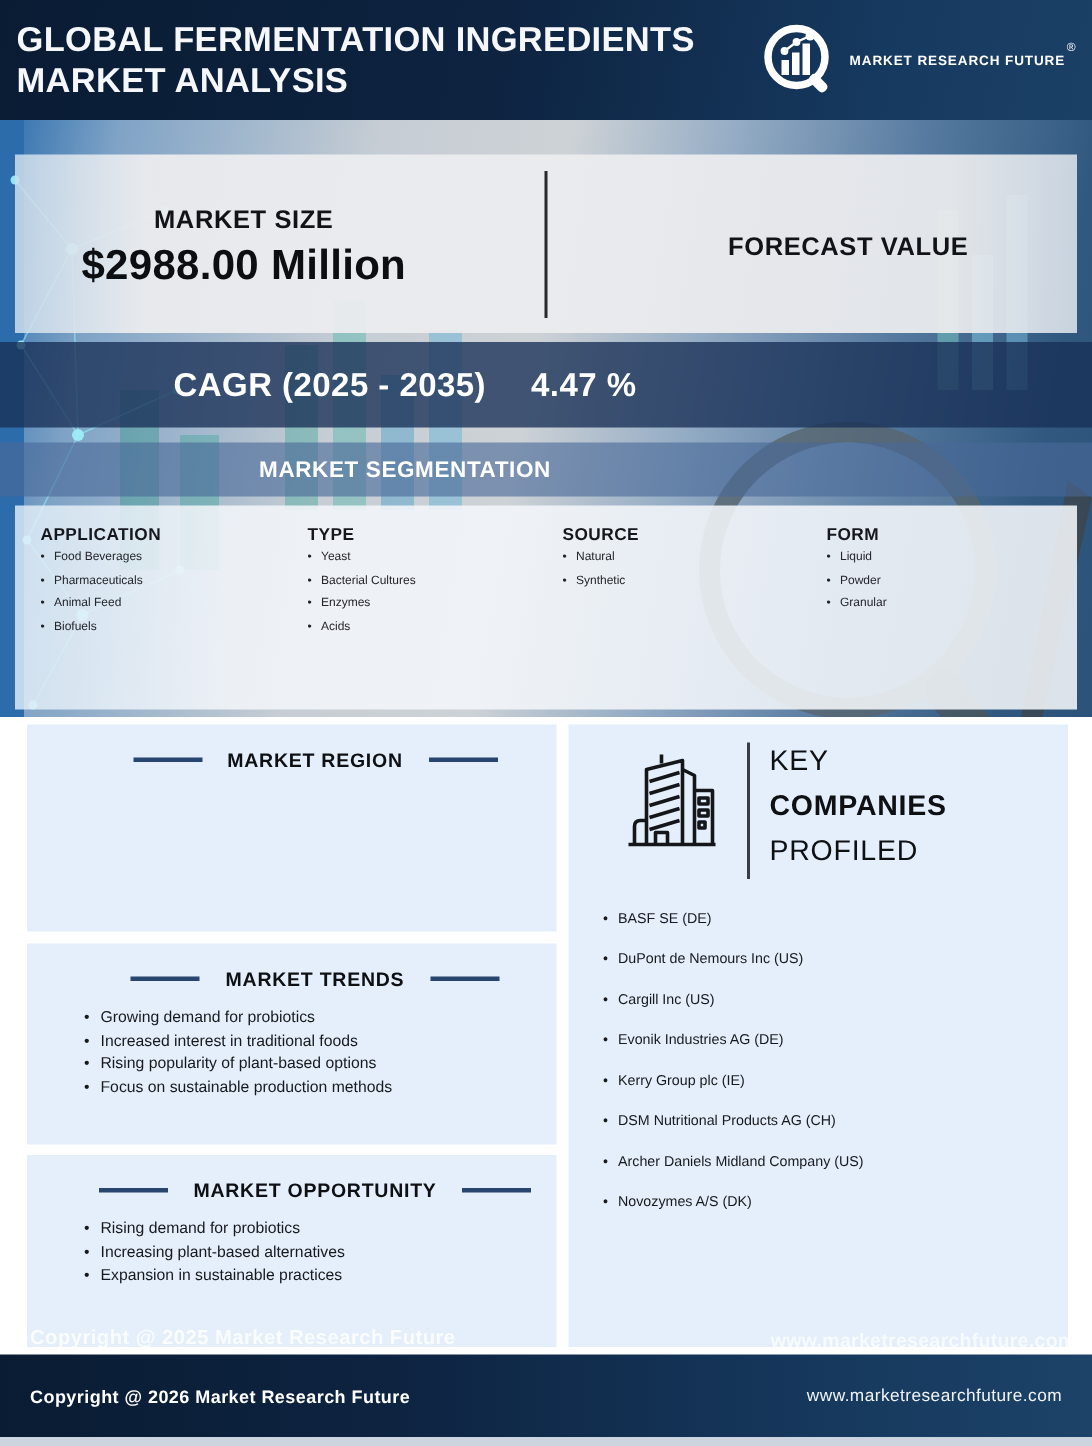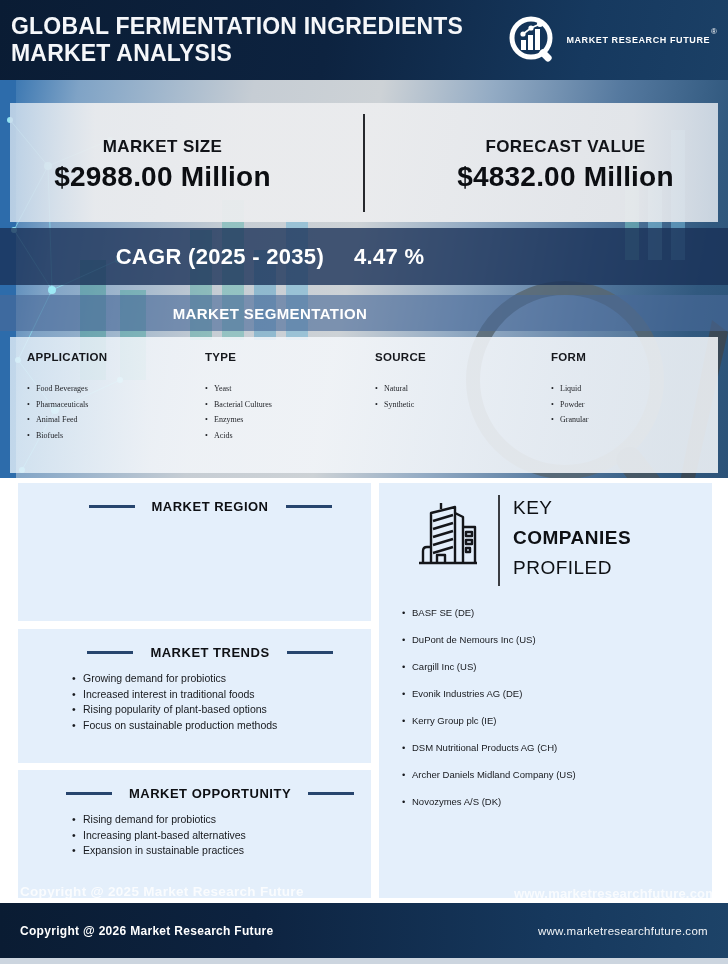--- a/index.html
+++ b/index.html
@@ -36,38 +36,38 @@
   .cagr-label, .cagr-value { color:#ffffff; font-size:22px; font-weight:bold; letter-spacing:0.3px; }
 
   .seg-title-band { position:absolute; left:0; top:215px; width:728px; height:36px;
     background:rgba(73,105,152,0.62); display:flex; align-items:center; }
   .seg-title-inner { width:540px; text-align:center; color:#ffffff; font-size:15px; font-weight:bold; letter-spacing:0.4px; }
 
   .seg-box { position:absolute; left:10px; top:257px; width:708px; height:136px;
     background:linear-gradient(90deg,rgba(225,238,248,0.82) 0%,rgba(243,246,250,0.88) 20%,rgba(244,247,250,0.88) 100%);
     display:flex; padding:14px 0 0 17px; }
   .seg-col-1 { width:178px; } .seg-col-2 { width:170px; } .seg-col-3 { width:176px; } .seg-col-4 { width:150px; }
-  .seg-header { font-size:11.5px; font-weight:bold; color:#15171c; letter-spacing:0.3px; margin-bottom:18px; }
+  .seg-header { font-size:11.5px; font-weight:bold; color:#15171c; letter-spacing:0.3px; }
   .seg-list { list-style:none; }
-  .seg-list li { font-size:8px; color:#23252a; line-height:15.5px; padding-left:9px; position:relative;font-family:Liberation Serif, serif; }
+  .seg-list li { font-size:8px; color:#23252a; line-height:15.5px; padding-left:9px; position:relative; }
   .seg-list li::before { content:"•"; position:absolute; left:0; top:0; font-size:8px; color:#23252a; }
 
   
   .content { position:absolute; left:0; top:478px; width:728px; height:425px; background:#ffffff; }
   .box { position:absolute; background:#e4effb; }
   .box-region { left:18px; top:5px; width:353px; height:138px; }
   .box-trends { left:18px; top:151px; width:353px; height:134px; }
   .box-opportunity { left:18px; top:292px; width:353px; height:128px; }
   .box-companies { left:379px; top:5px; width:333px; height:415px; }
 
   .box-heading { display:flex; align-items:center; justify-content:center; gap:17px; padding-top:16px;padding-left:31px; }
   .hline { width:46px; height:3px; background:#27456e; }
   .box-title { font-size:13px; font-weight:bold; color:#0e1014; letter-spacing:0.5px; }
 
-  .bullet-list { list-style:none; margin-top:11px; padding-left:54px; }
+  .bullet-list { list-style:none; margin-top:11px; padding-left:38px; }
   .bullet-list li { font-size:10.5px; color:#17191d; line-height:15.5px; padding-left:11px; position:relative; }
   .bullet-list li::before { content:"•"; position:absolute; left:0; top:0; color:#17191d; }
 
   .comp-header { position:relative; height:112px; }
   .comp-icon { position:absolute; left:38px; top:16px; }
   .comp-vline { position:absolute; left:119px; top:12px; width:2px; height:91px; background:#3a3d42; }
   .comp-title { position:absolute; left:134px; top:10px; font-size:19px; line-height:30px; color:#0e1014; letter-spacing:0.5px; }
   .comp-title .t-bold { font-weight:bold; }
   .comp-list { list-style:none; padding-left:23px; margin-top:12px; }
   .comp-list li { font-size:9.5px; color:#17191d; height:27px; padding-left:10px; position:relative; }
@@ -160,21 +160,20 @@
     </svg>
 
     <div class="stats-band">
       <div class="stat-half">
         <div class="stat-label">MARKET SIZE</div>
         <div class="stat-value">$2988.00 Million</div>
       </div>
       <div class="stat-divider"></div>
       <div class="stat-half">
         <div class="stat-label">FORECAST VALUE</div>
-        <div class="stat-value">$4832.00 Million</div>
       </div>
     </div>
 
     <div class="cagr-band">
       <div class="cagr-inner">
         <span class="cagr-label">CAGR (2025 - 2035)</span>
         <span class="cagr-value">4.47 %</span>
       </div>
     </div>
 

